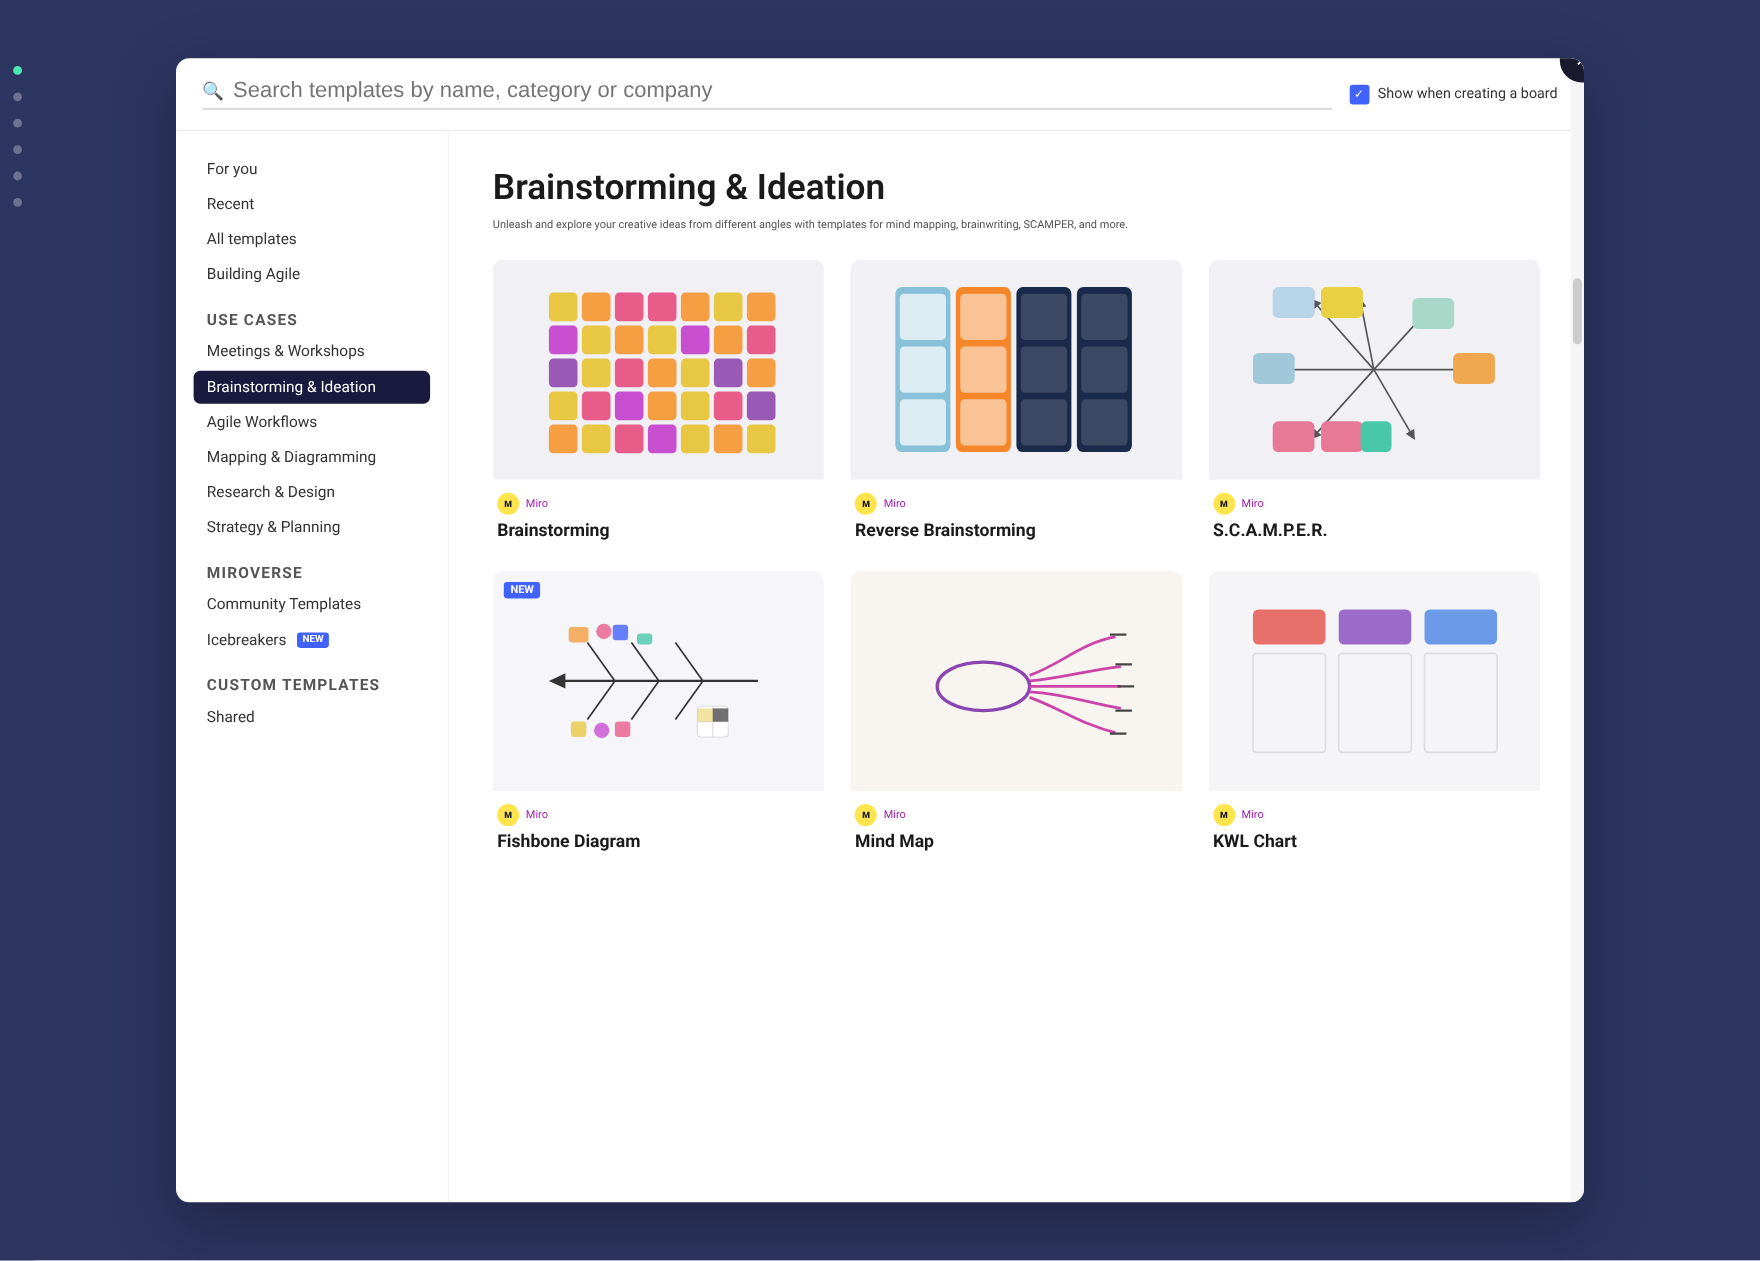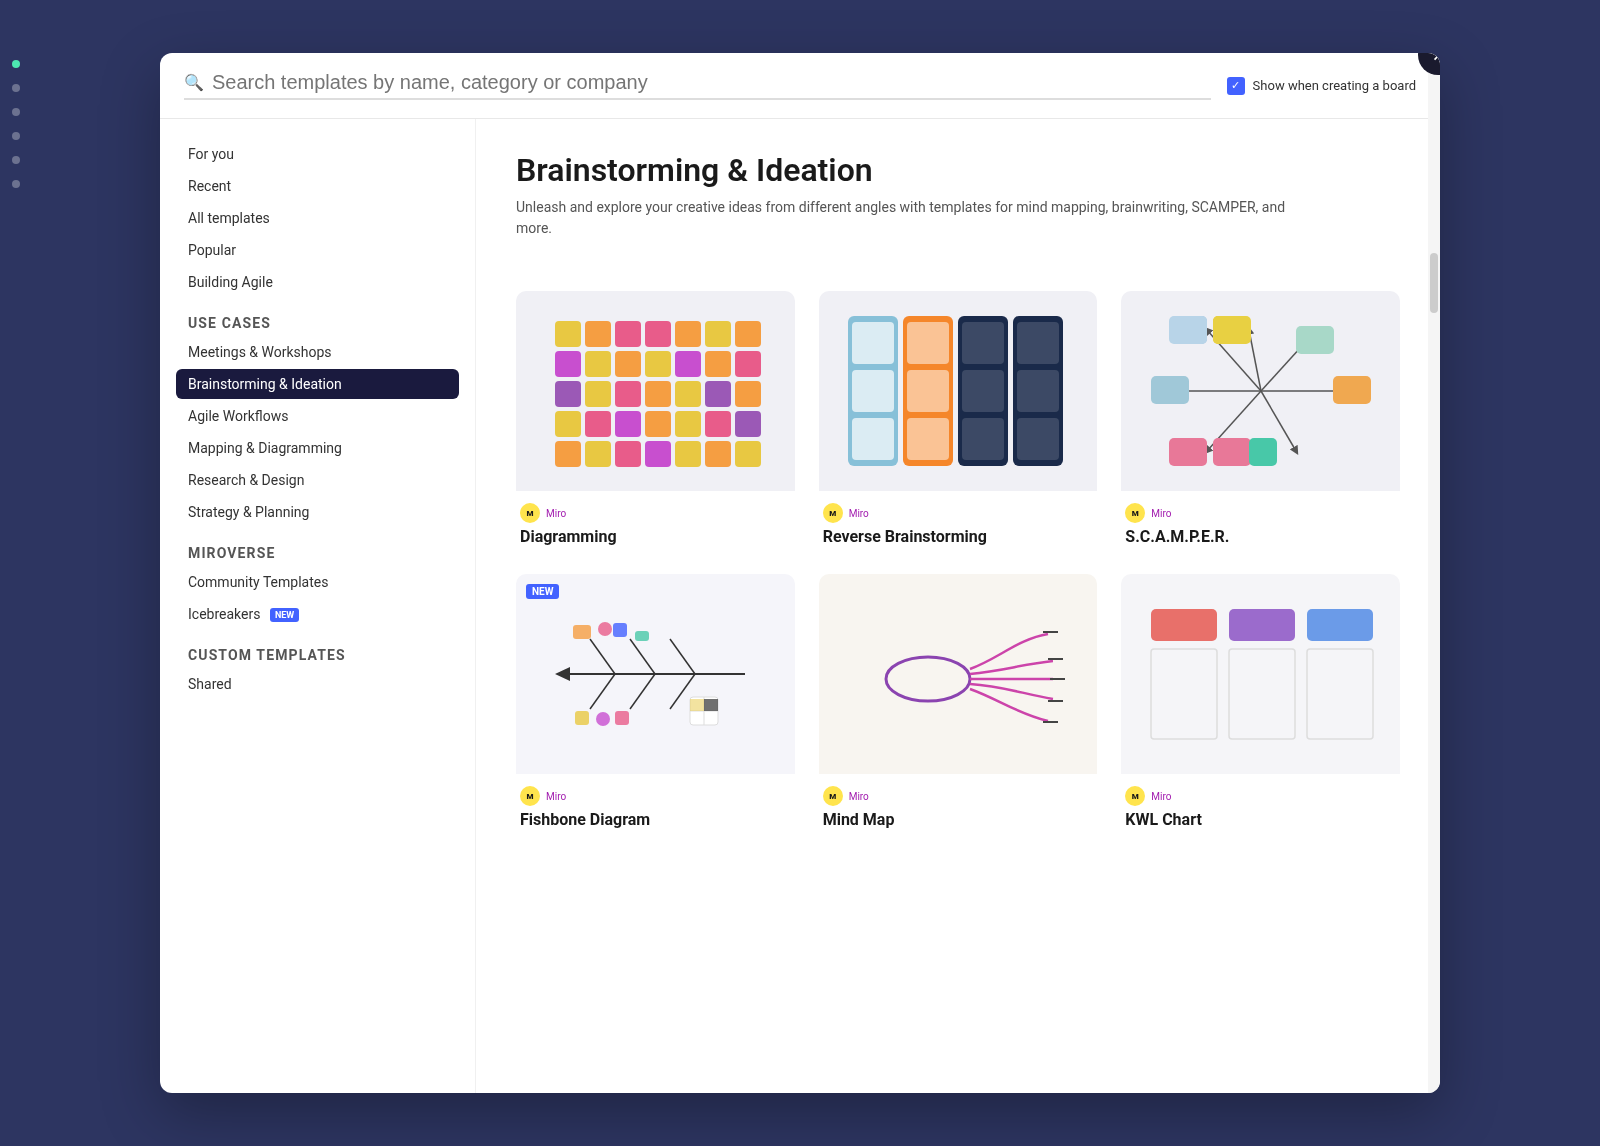--- a/index.html
+++ b/index.html
@@ -110,21 +110,21 @@
     }
 
     .modal-body {
       display: flex;
       flex: 1;
       overflow: hidden;
     }
 
     
     .sidebar {
-      width: 316px;
+      width: 248px;
       padding: 20px 16px;
       overflow-y: auto;
       flex-shrink: 0;
       border-right: 1px solid #f0f0f0;
     }
 
     .sidebar-nav-item {
       display: block;
       padding: 7px 12px;
       font-size: 14px;
@@ -155,25 +155,25 @@
     }
 
     .page-title {
       font-size: 32px;
       font-weight: 600;
       color: #1a1a1a;
       margin-bottom: 8px;
     }
 
     .page-description {
-      font-size: 14px;
+      font-size: 10px;
       color: #555;
       line-height: 1.5;
       max-width: 780px;
-      margin-bottom: 52px;
+      margin-bottom: 24px;
     }
 
     .templates-grid {
       display: grid;
       grid-template-columns: repeat(3, 1fr);
       gap: 24px;
     }
 
     .template-card {
       border-radius: 10px;
@@ -339,21 +339,20 @@
       </div>
     </div>
 
     <div class="modal-body">
 
       <div class="sidebar">
 
         <div class="sidebar-nav-item">For you</div>
         <div class="sidebar-nav-item">Recent</div>
         <div class="sidebar-nav-item">All templates</div>
-        <div class="sidebar-nav-item">Popular</div>
         <div class="sidebar-nav-item">Building Agile</div>
 
         <div class="sidebar-section-label">USE CASES</div>
         <div class="sidebar-nav-item">Meetings &amp; Workshops</div>
         <div class="sidebar-nav-item active">Brainstorming &amp; Ideation</div>
         <div class="sidebar-nav-item">Agile Workflows</div>
         <div class="sidebar-nav-item">Mapping &amp; Diagramming</div>
         <div class="sidebar-nav-item">Research &amp; Design</div>
         <div class="sidebar-nav-item">Strategy &amp; Planning</div>
 
@@ -418,21 +417,21 @@
                 <rect x="130" y="130" width="26" height="26" rx="4" fill="#e8c842"></rect>
                 <rect x="160" y="130" width="26" height="26" rx="4" fill="#f59e42"></rect>
                 <rect x="190" y="130" width="26" height="26" rx="4" fill="#e8c842"></rect>
               </svg>
             </div>
             <div class="template-info">
               <div class="template-author">
                 <div class="miro-logo">M</div>
                 <span class="author-name">Miro</span>
               </div>
-              <div class="template-name">Diagramming</div>
+              <div class="template-name">Brainstorming</div>
             </div>
           </div>
 
           <div class="template-card">
             <div class="template-preview">
               <svg width="240" height="170" viewBox="0 0 240 170">
 
                 <rect x="10" y="10" width="50" height="150" rx="6" fill="#87c0d8"></rect>
                 <rect x="14" y="16" width="42" height="42" rx="4" fill="white" opacity="0.7"></rect>
                 <rect x="14" y="64" width="42" height="42" rx="4" fill="white" opacity="0.7"></rect>

